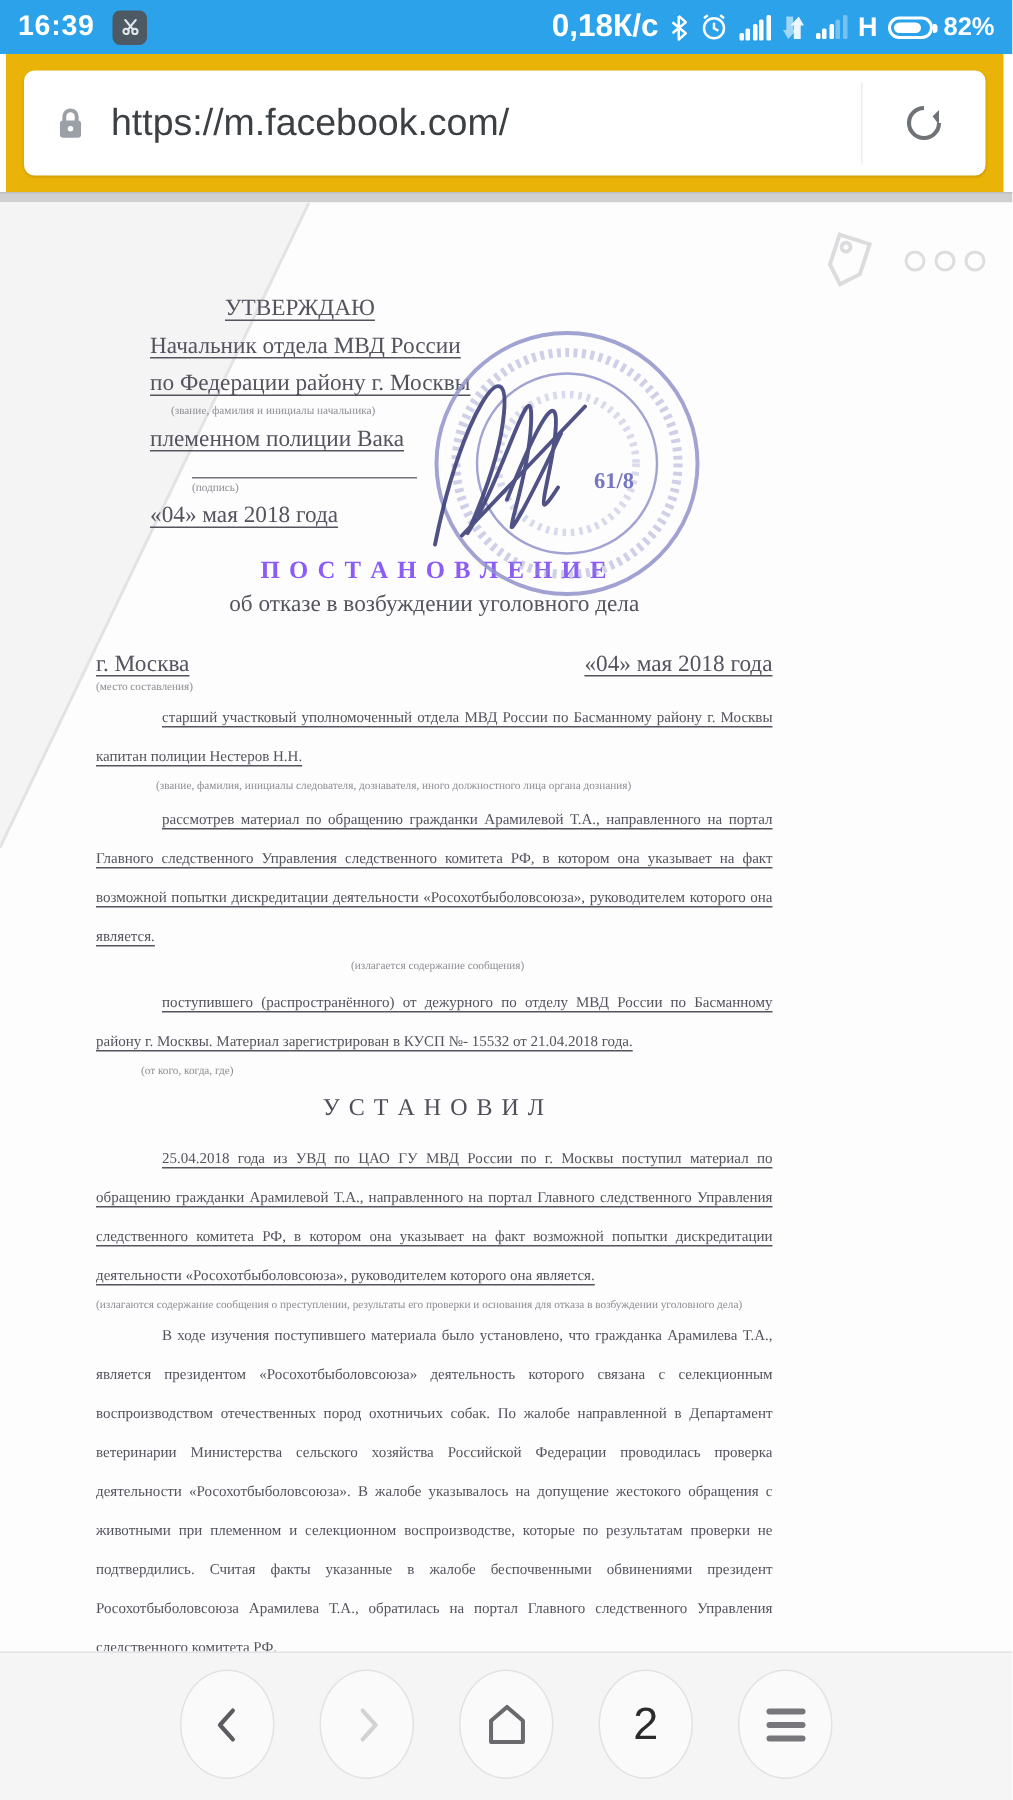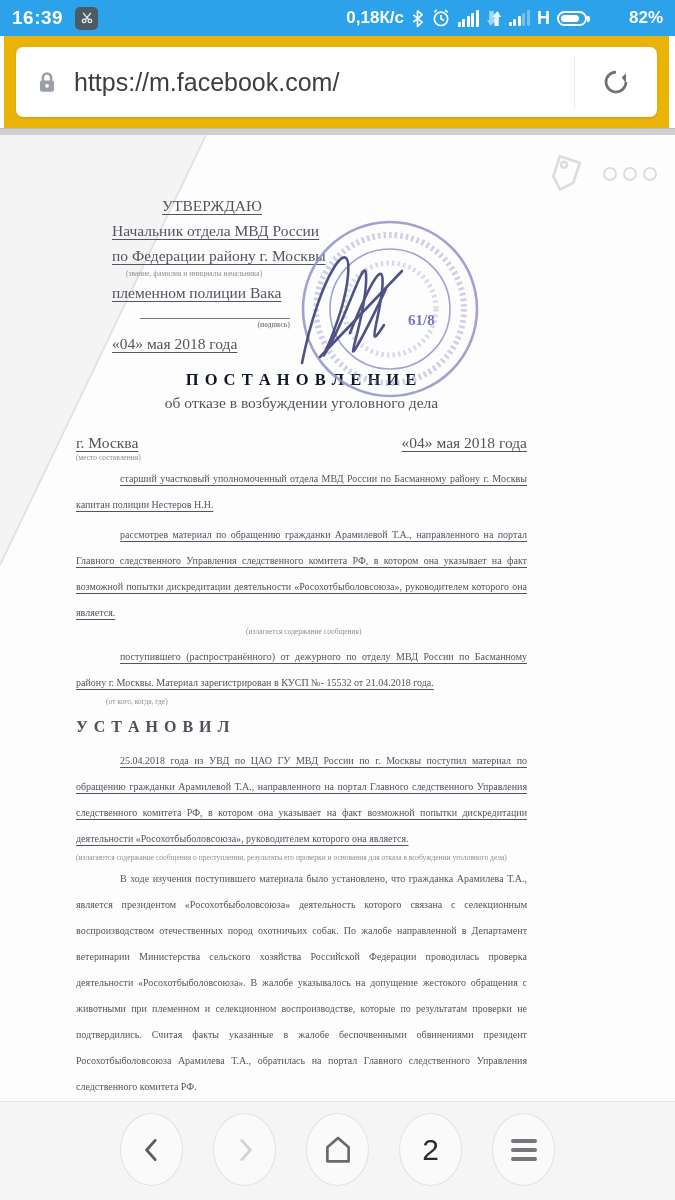--- a/index.html
+++ b/index.html
@@ -7,33 +7,33 @@
               font-family:"Liberation Sans", sans-serif; }
   .screen { position:relative; width:675px; height:1200px; }
 
   
   .statusbar { position:absolute; top:0; left:0; width:675px; height:36px;
     background:#2BA2E9; color:#fff; display:flex; align-items:center; padding:0 12px; }
   .sb-time { font-size:19px; font-weight:bold; letter-spacing:.5px; }
   .sb-badge { width:23px; height:23px; margin-left:12px; background:#4d5a63;
     border-radius:5px; display:flex; align-items:center; justify-content:center; }
   .sb-right { margin-left:auto; display:flex; align-items:center; gap:7px; }
-  .sb-speed { font-size:17px; font-weight:bold; }
+  .sb-speed { font-size:21px; font-weight:bold; }
   .sb-ico { display:block; }
   .bars { display:flex; align-items:flex-end; gap:1.5px; }
   .bars i { display:block; width:3px; background:#fff; border-radius:1px; }
   .bars.partial i:nth-child(4), .bars.partial i:nth-child(5){ opacity:.35; }
   .sb-h { font-size:18px; font-weight:bold; }
   .battery { position:relative; width:30px; height:15px; border:2px solid #fff;
     border-radius:8px; }
   .battery::after { content:""; position:absolute; right:-5px; top:3.5px; width:3px;
     height:6px; background:#fff; border-radius:0 2px 2px 0; }
   .battery i { position:absolute; left:2px; top:2px; bottom:2px; width:18px;
     background:#fff; border-radius:4px; }
-  .sb-pct { font-size:17px; font-weight:bold;margin-left:35px; }
+  .sb-pct { font-size:17px; font-weight:bold; }
 
   
   .urlzone { position:absolute; top:36px; left:4px; width:665px; height:92px; background:#eab308; }
   .urlpill { position:absolute; left:12px; right:12px; top:11px; height:70px;
     background:#fff; border-radius:7px; display:flex; align-items:center;
     box-shadow:0 1px 2px rgba(0,0,0,.15); }
   .urlpill .lock { margin-left:18px; }
   .urltext { margin-left:14px; font-size:25px; color:#3c4043; flex:1; white-space:nowrap;
     overflow:hidden; }
   .urlsep { width:1px; height:54px; background:#ececec; }
@@ -46,41 +46,41 @@
   .docarea { position:absolute; top:135px; left:0; width:675px; height:966px;
     background:#fdfdfd; overflow:hidden;
     font-family:"Liberation Serif", serif; color:#53545e; }
   .fold { position:absolute; top:0; left:0; pointer-events:none; }
   .overlay-icons { position:absolute; top:18px; right:18px; display:flex;
     align-items:center; gap:16px; }
   .dots3 { display:flex; gap:6px; }
   .dots3 i { display:block; width:14px; height:14px; border:2px solid #dddddf;
     border-radius:50%; }
 
-  .doctext { position:absolute; top:0; left:12px; width:549px; padding:58px 34px 0 64px; }
+  .doctext { position:absolute; top:0; left:0; width:549px; padding:58px 34px 0 64px; }
   .u { text-decoration:underline; text-decoration-thickness:1px; text-underline-offset:3px;text-align:right; }
   .approve { margin-left:36px; width:310px; font-size:15.5px; line-height:25px; }
   .approve .hdr { display:block; width:200px; text-align:center; }
   .formnote { font-size:7.5px; color:#8d8e95; line-height:12px;
     font-family:"Liberation Serif", serif; }
   .sigline { display:block; width:150px; border-bottom:1px solid #73747d;
     height:14px; margin-left:28px; }
-  .note-center { text-align:right; width:150px; margin-left:28px;font-weight:bold; }
+  .note-center { text-align:left; width:150px; margin-left:28px; }
 
   .stamp { position:absolute; left:278px; top:78px; pointer-events:none; }
 
   .titleblock { text-align:center; margin-top:14px; }
-  .t1 { font-size:16.5px; font-weight:bold; letter-spacing:1px; color:#0f172a; }
+  .t1 { font-size:16.5px; font-weight:bold; letter-spacing:1px; color:#8b5cf6; }
   .t2 { font-size:15.5px; margin-top:4px; }
 
   .placerow { display:flex; justify-content:space-between; margin-top:22px;
     font-size:15.5px; }
   .para { font-size:10px; line-height:26px; text-align:justify; }
   .ind { text-indent:44px; }
-  .ustan { text-align:left; font-size:16px; font-weight:bold; letter-spacing:1px;
+  .ustan { text-align:center; font-size:16px; font-weight:normal; letter-spacing:1px;
     margin:10px 0 12px; color:#4e4f59; }
 
   
   .navbar { position:absolute; top:1101px; left:0; width:675px; height:99px;
     background:#f5f5f6; border-top:1px solid #e3e3e5; display:flex;
     justify-content:center; align-items:flex-start; gap:30px; padding-top:11px; }
   .navbtn { width:63px; height:73px; border:1px solid #e2e2e4; border-radius:50%;
     background:#fafafb; display:flex; align-items:center; justify-content:center; }
   .tabcount { font-family:"Liberation Sans", sans-serif; font-size:30px; color:#2b2b2e;
     font-weight:400; }
@@ -221,20 +221,21 @@
 
       <div class="placerow">
         <span>
           <span class="u">г. Москва</span>
           <span class="formnote" style="display:block">(место составления)</span>
         </span>
         <span class="u">«04» мая 2018 года</span>
       </div>
 
       <div class="para ind u" style="margin-top:2px">старший участковый уполномоченный отдела МВД России по Басманному району г. Москвы капитан полиции Нестеров Н.Н.</div>
+      <div class="formnote" style="margin-left:40px">(звание, фамилия, инициалы следователя, дознавателя, иного должностного лица органа дознания)</div>
 
       <div class="para ind u" style="margin-top:4px">рассмотрев материал по обращению гражданки Арамилевой Т.А., направленного на портал Главного следственного Управления следственного комитета РФ, в котором она указывает на факт возможной попытки дискредитации деятельности «Росохотбыболовсоюза», руководителем которого она является.</div>
       <div class="formnote" style="margin-left:170px">(излагается содержание сообщения)</div>
 
       <div class="para ind u" style="margin-top:6px">поступившего (распространённого) от дежурного по отделу МВД России по Басманному району г. Москвы. Материал зарегистрирован в КУСП №- 15532 от 21.04.2018 года.</div>
       <div class="formnote" style="margin-left:30px">(от кого, когда, где)</div>
 
       <div class="ustan">У С Т А Н О В И Л</div>
 
       <div class="para ind u">25.04.2018 года из УВД по ЦАО ГУ МВД России по г. Москвы поступил материал по обращению гражданки Арамилевой Т.А., направленного на портал Главного следственного Управления следственного комитета РФ, в котором она указывает на факт возможной попытки дискредитации деятельности «Росохотбыболовсоюза», руководителем которого она является.</div>

